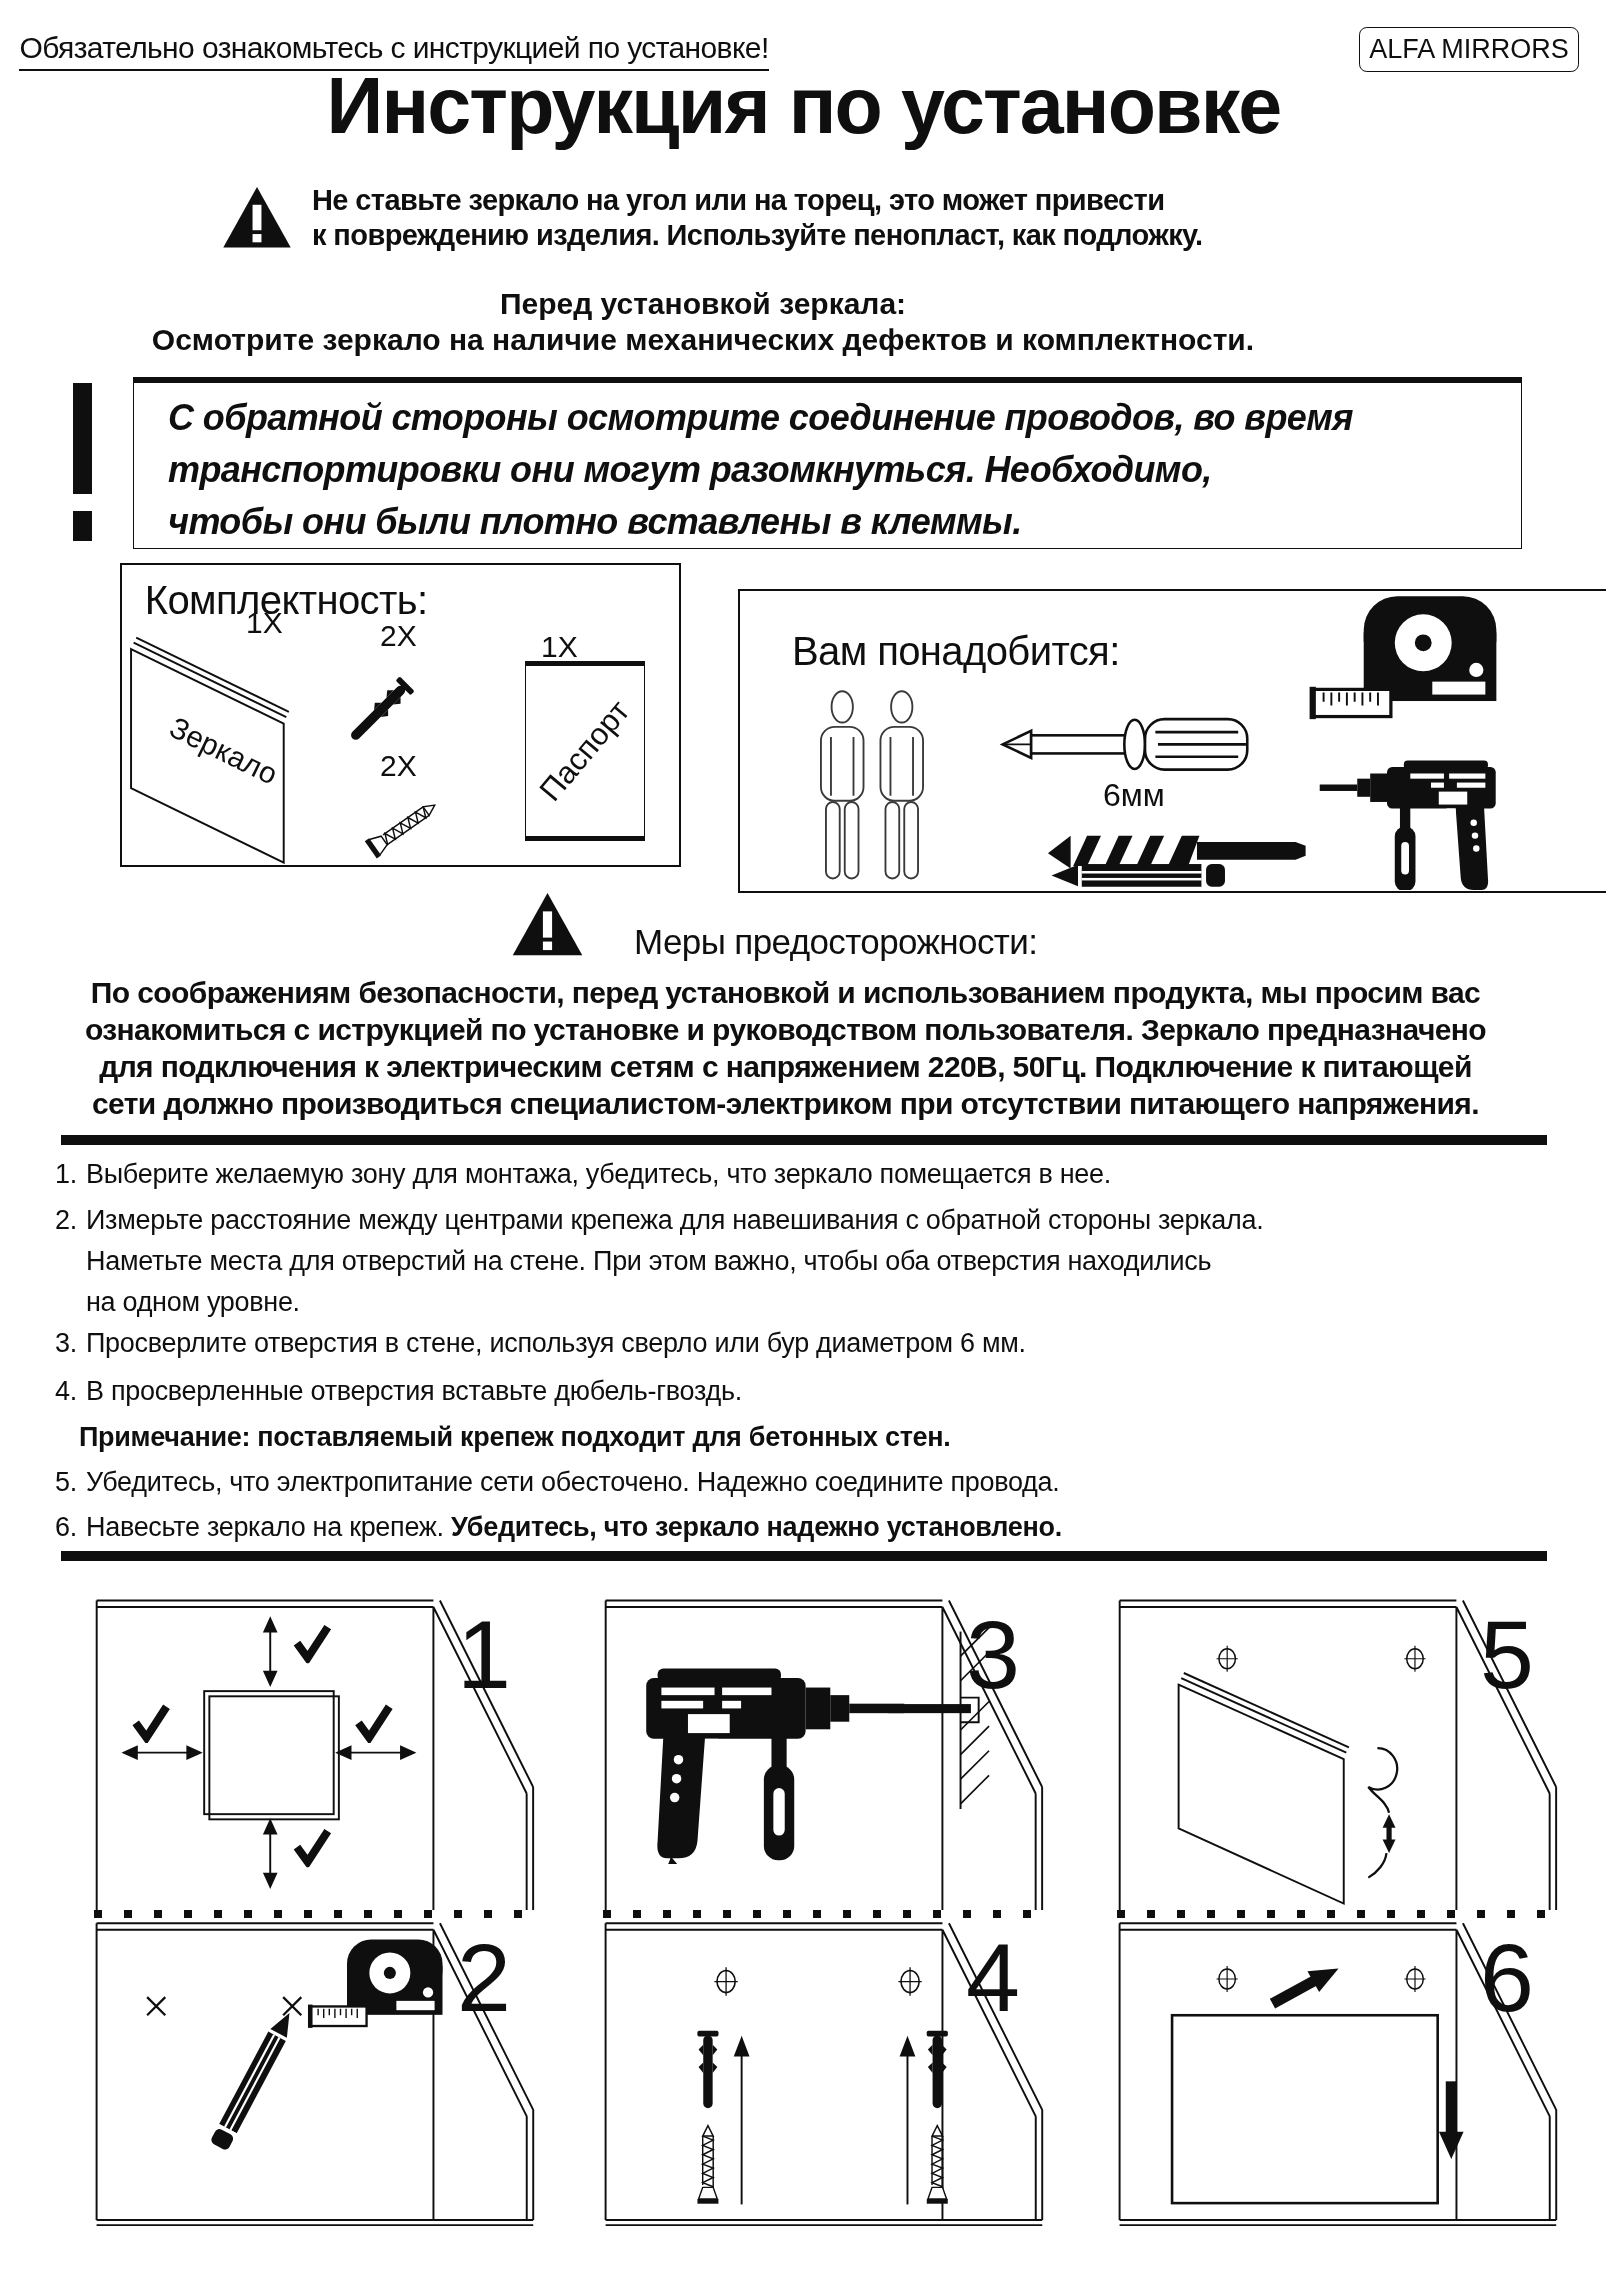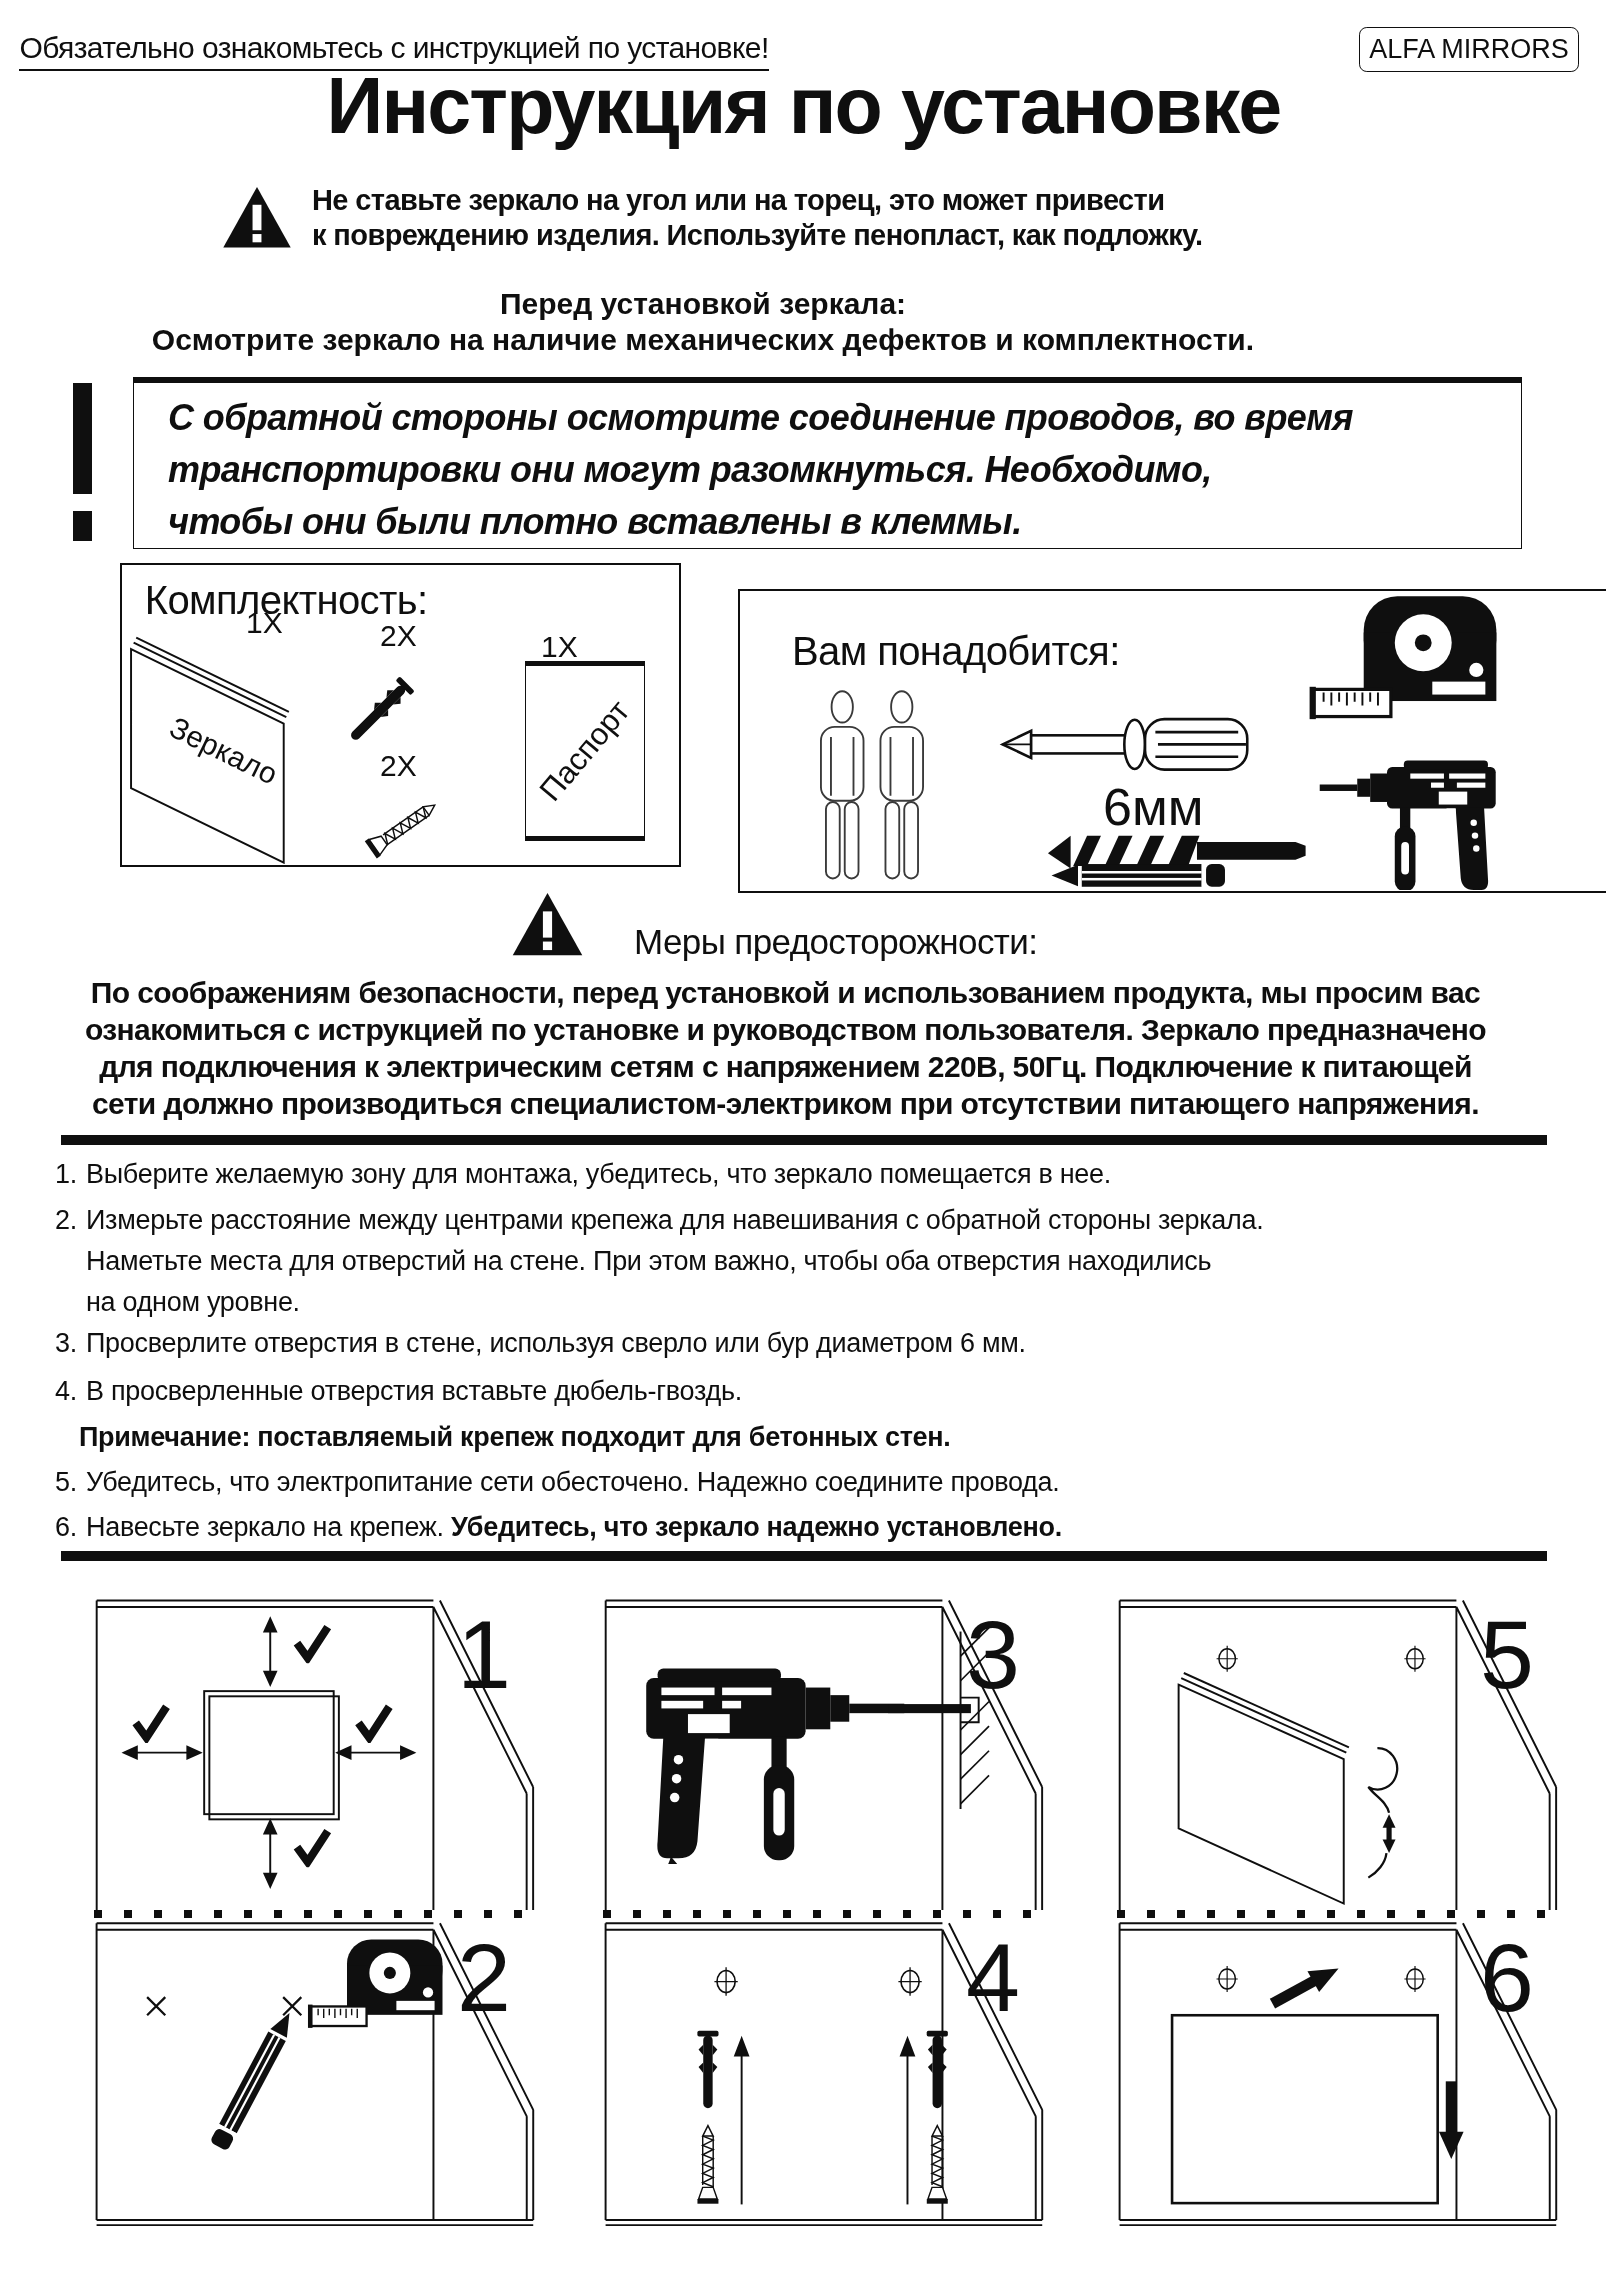--- a/index.html
+++ b/index.html
@@ -15,21 +15,21 @@
   .beforeh{left:0;width:1406px;text-align:center;font-size:30px;font-weight:700;}
   .wirebox{left:133px;top:377px;width:1389px;height:172px;border:1.9px solid #0f0f0f;border-top:6.5px solid #0f0f0f;box-sizing:border-box;padding:9px 0 0 34px;}
   .wireline{font-size:36px;font-weight:700;font-style:italic;line-height:52px;white-space:nowrap;letter-spacing:-0.6px;}
   .gbox{border:2.6px solid #0f0f0f;box-sizing:border-box;}
   .cbox{left:120px;top:563px;width:561px;height:304px;}
   .tbox{left:738px;top:589px;width:909px;height:304px;}
   .boxtitle{font-size:40px;letter-spacing:-0.6px;}
   .qty{font-size:30px;}
   .passport{left:403px;top:96px;width:120px;height:180px;border:1.9px solid #0f0f0f;border-top:5.2px solid #0f0f0f;border-bottom:5.2px solid #0f0f0f;box-sizing:border-box;display:flex;align-items:center;justify-content:center;}
   .passport span{transform:rotate(-50deg);font-size:31px;white-space:nowrap;}
-  .mm{font-size:52px;}
+  .mm{font-size:32px;}
   .prech{left:610px;top:922px;font-size:35px;letter-spacing:-0.6px;margin-left:24px;}
   .precl{left:0;width:1571px;text-align:center;font-size:30px;font-weight:700;line-height:37px;letter-spacing:-0.6px;white-space:nowrap;}
   .hr{left:61px;width:1486px;height:10.4px;background:#0f0f0f;}
   .step{left:55px;font-size:27px;letter-spacing:-0.3px;white-space:nowrap;}
   .step .num{display:inline-block;width:31px;}
   .stepcont{left:86px;font-size:27px;letter-spacing:-0.3px;white-space:nowrap;}
   .stepnote{left:79px;font-size:27px;font-weight:700;letter-spacing:-0.3px;white-space:nowrap;}
   .col{top:1594px;width:447px;height:638px;}
   .dotline{left:0;top:316px;width:447px;height:7.8px;background:repeating-linear-gradient(90deg,#0f0f0f 0 7.8px,transparent 7.8px 30px);}
   .pnum{font-size:97px;line-height:1;font-weight:400;}

